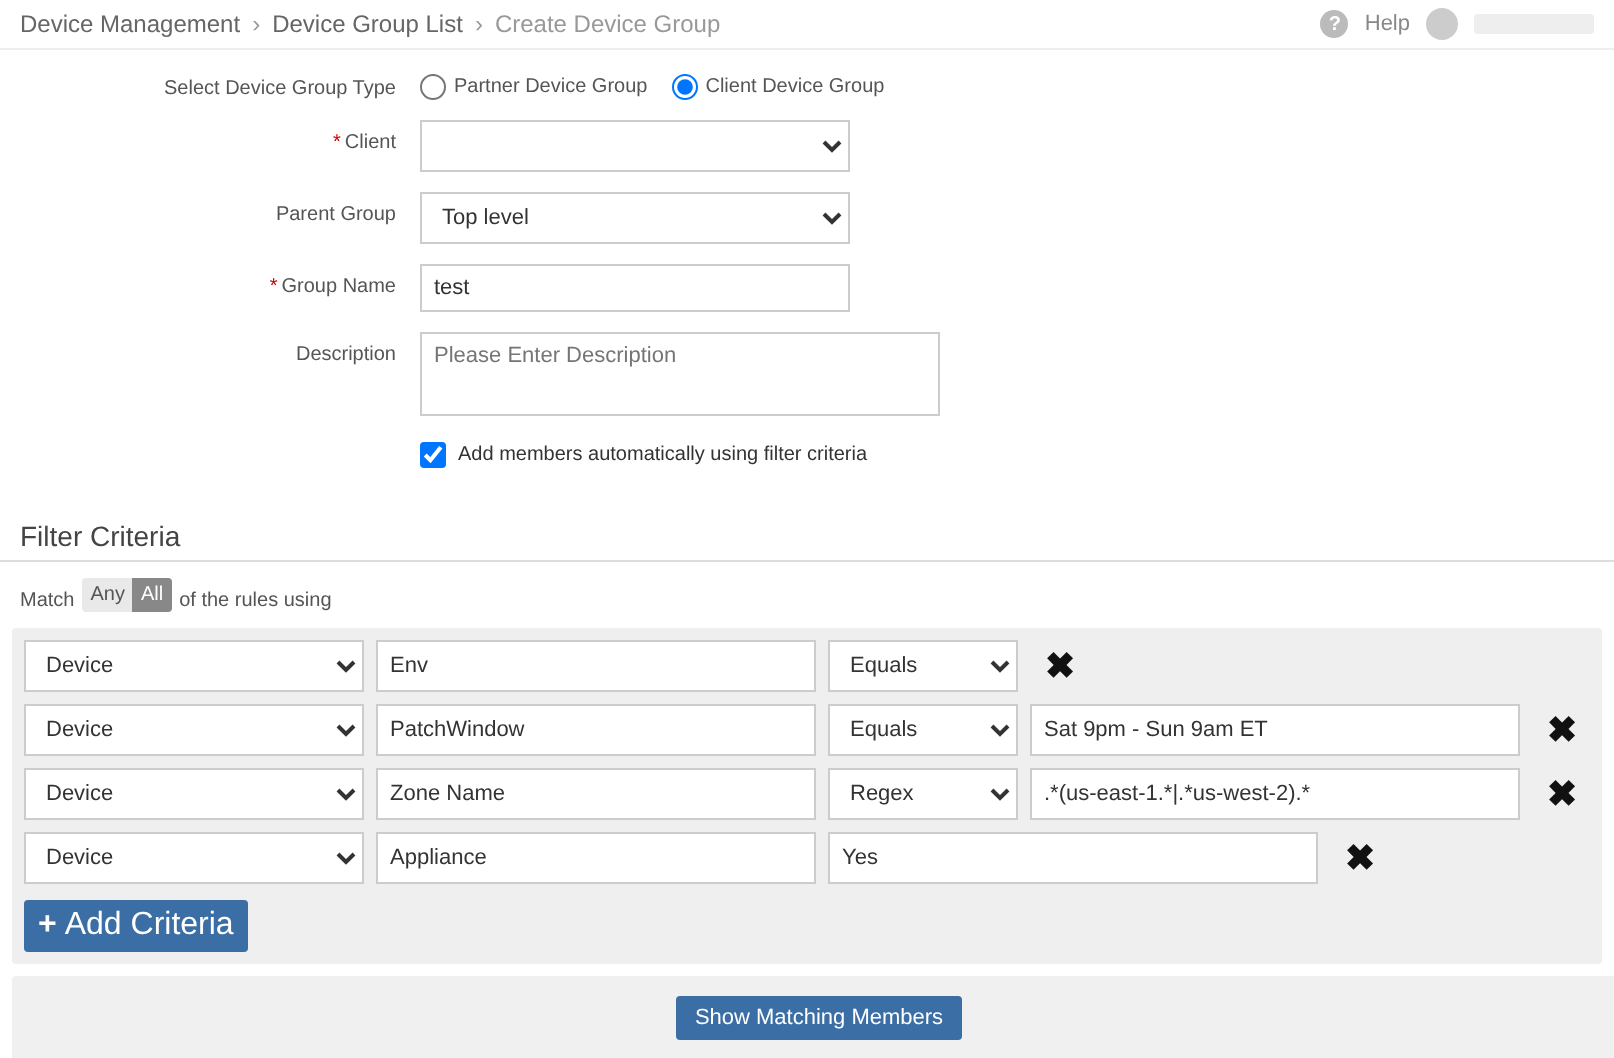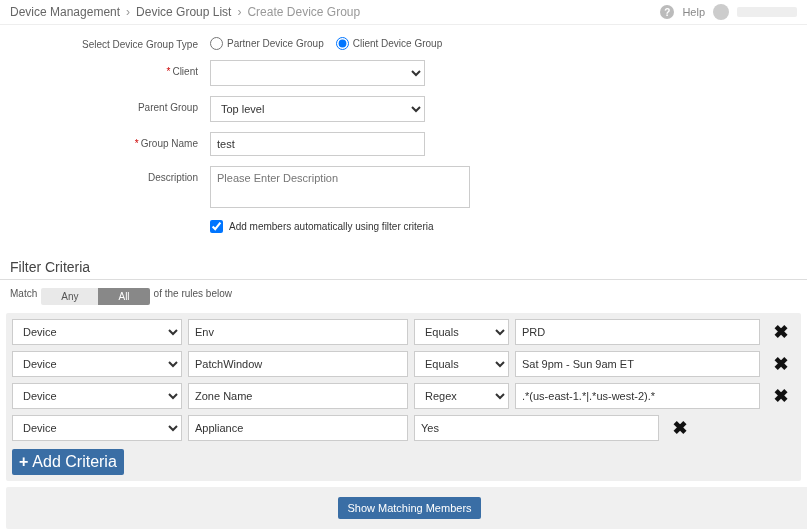--- a/index.html
+++ b/index.html
@@ -25,23 +25,23 @@
     .radio-line label { display: flex; align-items: center; gap: 4px; }
     select, input[type=text], textarea {
       width: 100%; font-size: 11px; padding: 5px 6px; border: 1px solid #ccc; background: #fff; color: #333;
     }
     select { height: 26px; }
     textarea { height: 42px; resize: none; }
     .checkbox-line { display: flex; align-items: center; gap: 6px; font-size: 10px; color: #333; }
 
     .section-title { font-size: 14px; color: #444; padding: 6px 10px 4px 10px; border-bottom: 1px solid #ddd; margin-bottom: 8px; }
 
-    .match-line { display: flex; align-items: flex-start; gap: 4px; font-size: 10px; padding: 0 10px 8px 10px; }
+    .match-line { display: flex; align-items: flex-end; gap: 4px; font-size: 10px; padding: 0 10px 8px 10px; }
     .toggle-group { display: inline-flex; border-radius: 2px; overflow: hidden; }
-    .toggle-btn { padding: 3px 20px; font-size: 10px; border: none; background: #e9e9e9; color: #555; cursor: pointer; }
+    .toggle-btn { padding: 3px 4px; font-size: 10px; border: none; background: #e9e9e9; color: #555; cursor: pointer; }
     .toggle-btn.active { background: #888; color: #fff; }
 
     .criteria-panel { margin: 0 6px; padding: 6px; background: #efefef; border-radius: 2px; }
     .criteria-row { display: flex; align-items: center; gap: 6px; margin-bottom: 6px; }
     .criteria-row select, .criteria-row input[type=text] { height: 26px; background: #fff; }
     .col-type { flex: 0 0 170px; }
     .col-attr { flex: 0 0 220px; }
     .col-op   { flex: 0 0 95px; }
     .col-val  { flex: 0 0 245px; }
     .col-del  { flex: 0 0 30px; text-align: center; }
@@ -134,30 +134,29 @@
 </div>
 
 <div class="section-title">Filter Criteria</div>
 
 <div class="match-line">
   <span>Match</span>
   <span class="toggle-group">
     <button class="toggle-btn">Any</button>
     <button class="toggle-btn active">All</button>
   </span>
-  <span>of the rules below</span>
+  <span>of the rules using</span>
 </div>
 
 <div class="criteria-panel">
 
   <div class="criteria-row">
     <div class="col-type"><select><option>Device</option></select></div>
     <div class="col-attr"><input type="text" value="Env" style=""></div>
     <div class="col-op"><select><option>Equals</option></select></div>
-    <div class="col-val"><input type="text" value="PRD" style=""></div>
     <div class="col-del"><span class="x-icon">✖</span></div>
   </div>
 
   <div class="criteria-row">
     <div class="col-type"><select><option>Device</option></select></div>
     <div class="col-attr"><input type="text" value="PatchWindow" style=""></div>
     <div class="col-op"><select><option>Equals</option></select></div>
     <div class="col-val"><input type="text" value="Sat 9pm - Sun 9am ET" style=""></div>
     <div class="col-del"><span class="x-icon">✖</span></div>
   </div>

